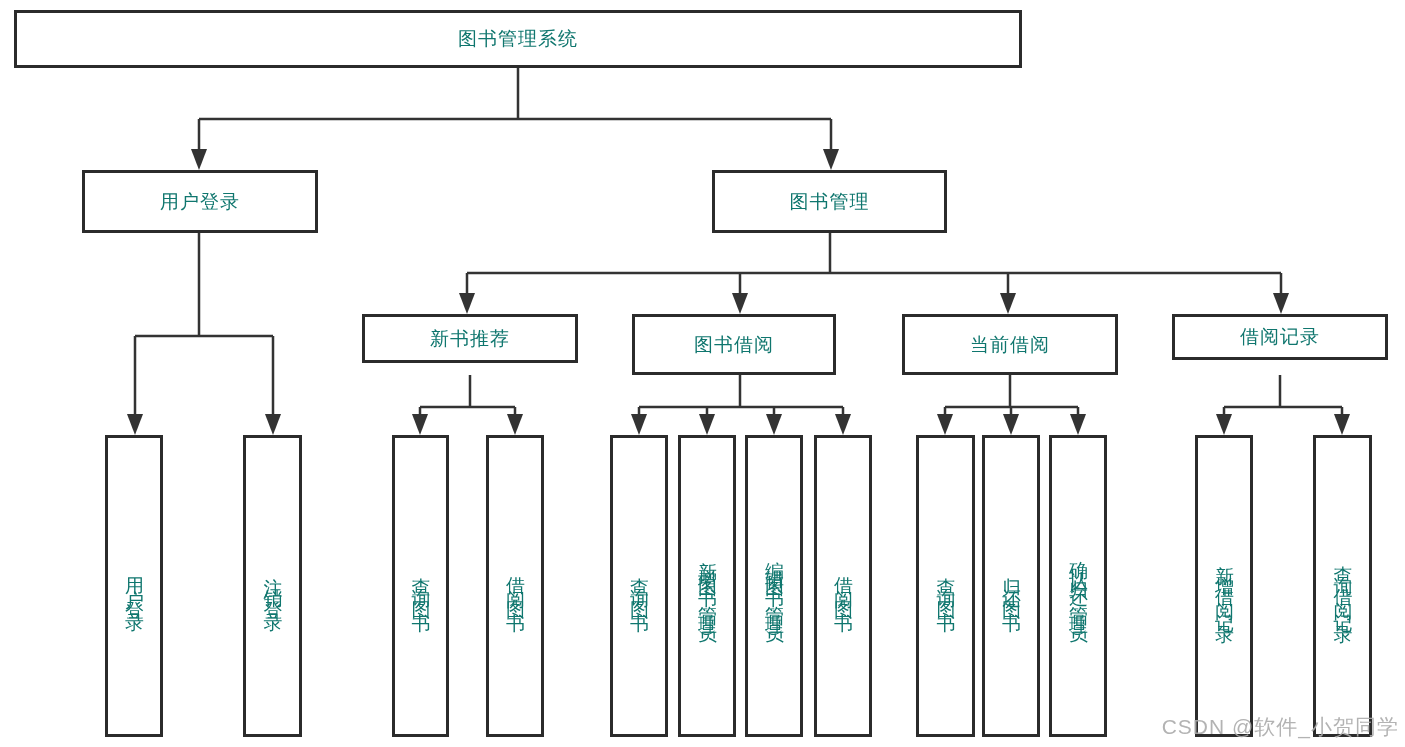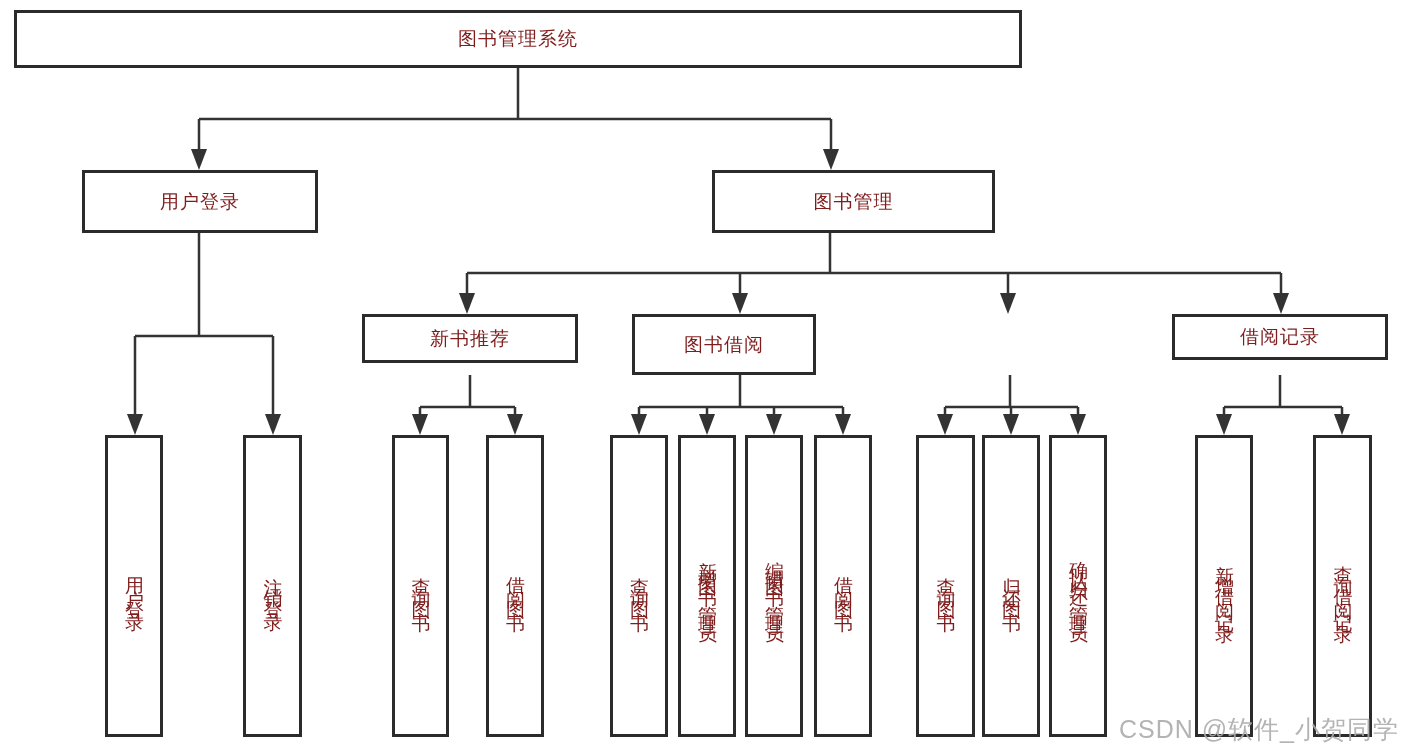--- a/index.html
+++ b/index.html
@@ -9,39 +9,39 @@
     background:#ffffff;
     font-family:"Liberation Sans","DejaVu Sans",sans-serif;
     overflow:hidden;
   }
   .wires{position:absolute;left:0;top:0;width:1405px;height:747px;}
   .node{
     position:absolute;
     box-sizing:border-box;
     border:3px solid #2b2b2b;
     background:#ffffff;
-    color:#7f1d1d;
+    color:#0f766e;
     display:flex;
     align-items:center;
     justify-content:center;
     z-index:2;
   }
   .h{font-size:19px;letter-spacing:1px;white-space:nowrap;}
   .v{
     writing-mode:vertical-rl;
     text-orientation:mixed;
     font-size:19px;
     letter-spacing:12px;
     line-height:1.1;
   }
   .v.long{letter-spacing:9px;}
   .watermark{
     position:absolute;
     right:6px;top:713px;
-    font-size:25px;
+    font-size:21px;
     color:#ababab;
     opacity:0.9;
     z-index:5;
     letter-spacing:1px;
     white-space:nowrap;
   }
 </style>
 </head>
 <body>
 
@@ -76,24 +76,25 @@
       <polygon points="1003,414 1019,414 1011,435"></polygon>
       <polygon points="1070,414 1086,414 1078,435"></polygon>
       <polygon points="1216,414 1232,414 1224,435"></polygon>
       <polygon points="1334,414 1350,414 1342,435"></polygon>
     </g>
   </svg>
 
   <div class="node h" style="left:14px;top:10px;width:1008px;height:58px;">图书管理系统</div>
 
   <div class="node h" style="left:82px;top:170px;width:236px;height:63px;">用户登录</div>
-  <div class="node h" style="left:712px;top:170px;width:283px;height:63px;">图书管理</div>
+  <div class="node h" style="left:712px;top:170px;width:235px;height:63px;">图书管理</div>
 
   <div class="node h" style="left:362px;top:314px;width:216px;height:49px;">新书推荐</div>
-  <div class="node h" style="left:632px;top:314px;width:184px;height:61px;">图书借阅</div>
+  <div class="node h" style="left:632px;top:314px;width:204px;height:61px;">图书借阅</div>
+  <div class="node h" style="left:902px;top:314px;width:216px;height:61px;">当前借阅</div>
   <div class="node h" style="left:1172px;top:314px;width:216px;height:46px;">借阅记录</div>
 
   <div class="node v" style="left:105px;top:435px;width:58px;height:302px;">用户登录</div>
   <div class="node v" style="left:243px;top:435px;width:59px;height:302px;">注销登录</div>
 
   <div class="node v" style="left:392px;top:435px;width:57px;height:302px;">查询图书</div>
   <div class="node v" style="left:486px;top:435px;width:58px;height:302px;">借阅图书</div>
 
   <div class="node v" style="left:610px;top:435px;width:58px;height:302px;">查询图书</div>
   <div class="node v long" style="left:678px;top:435px;width:58px;height:302px;">新增图书（管理员）</div>

